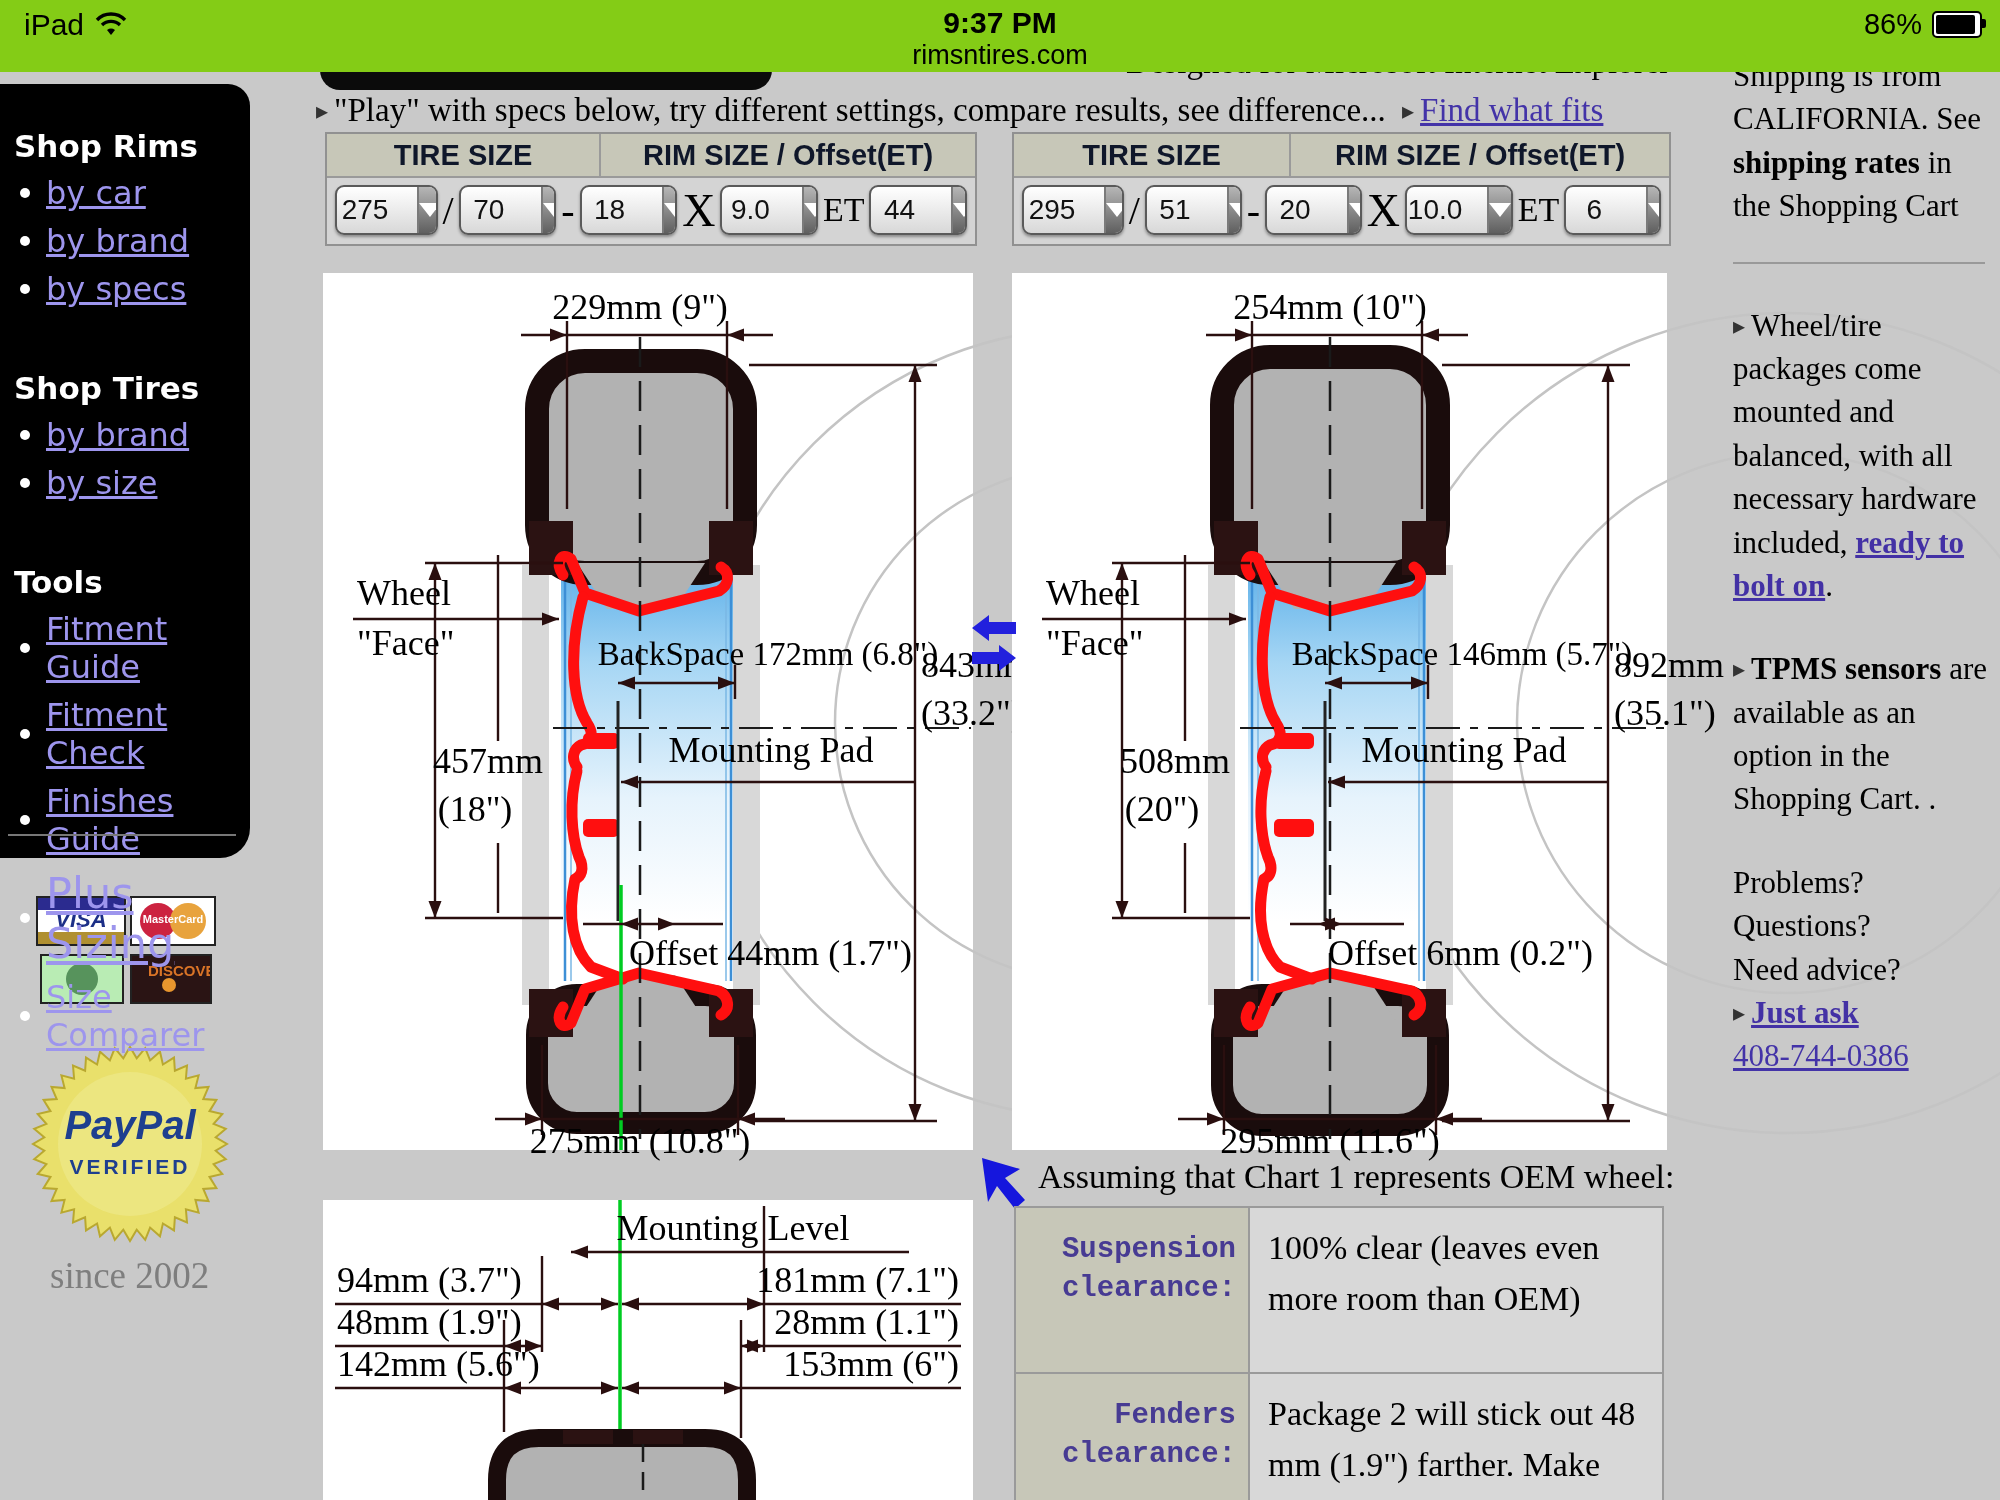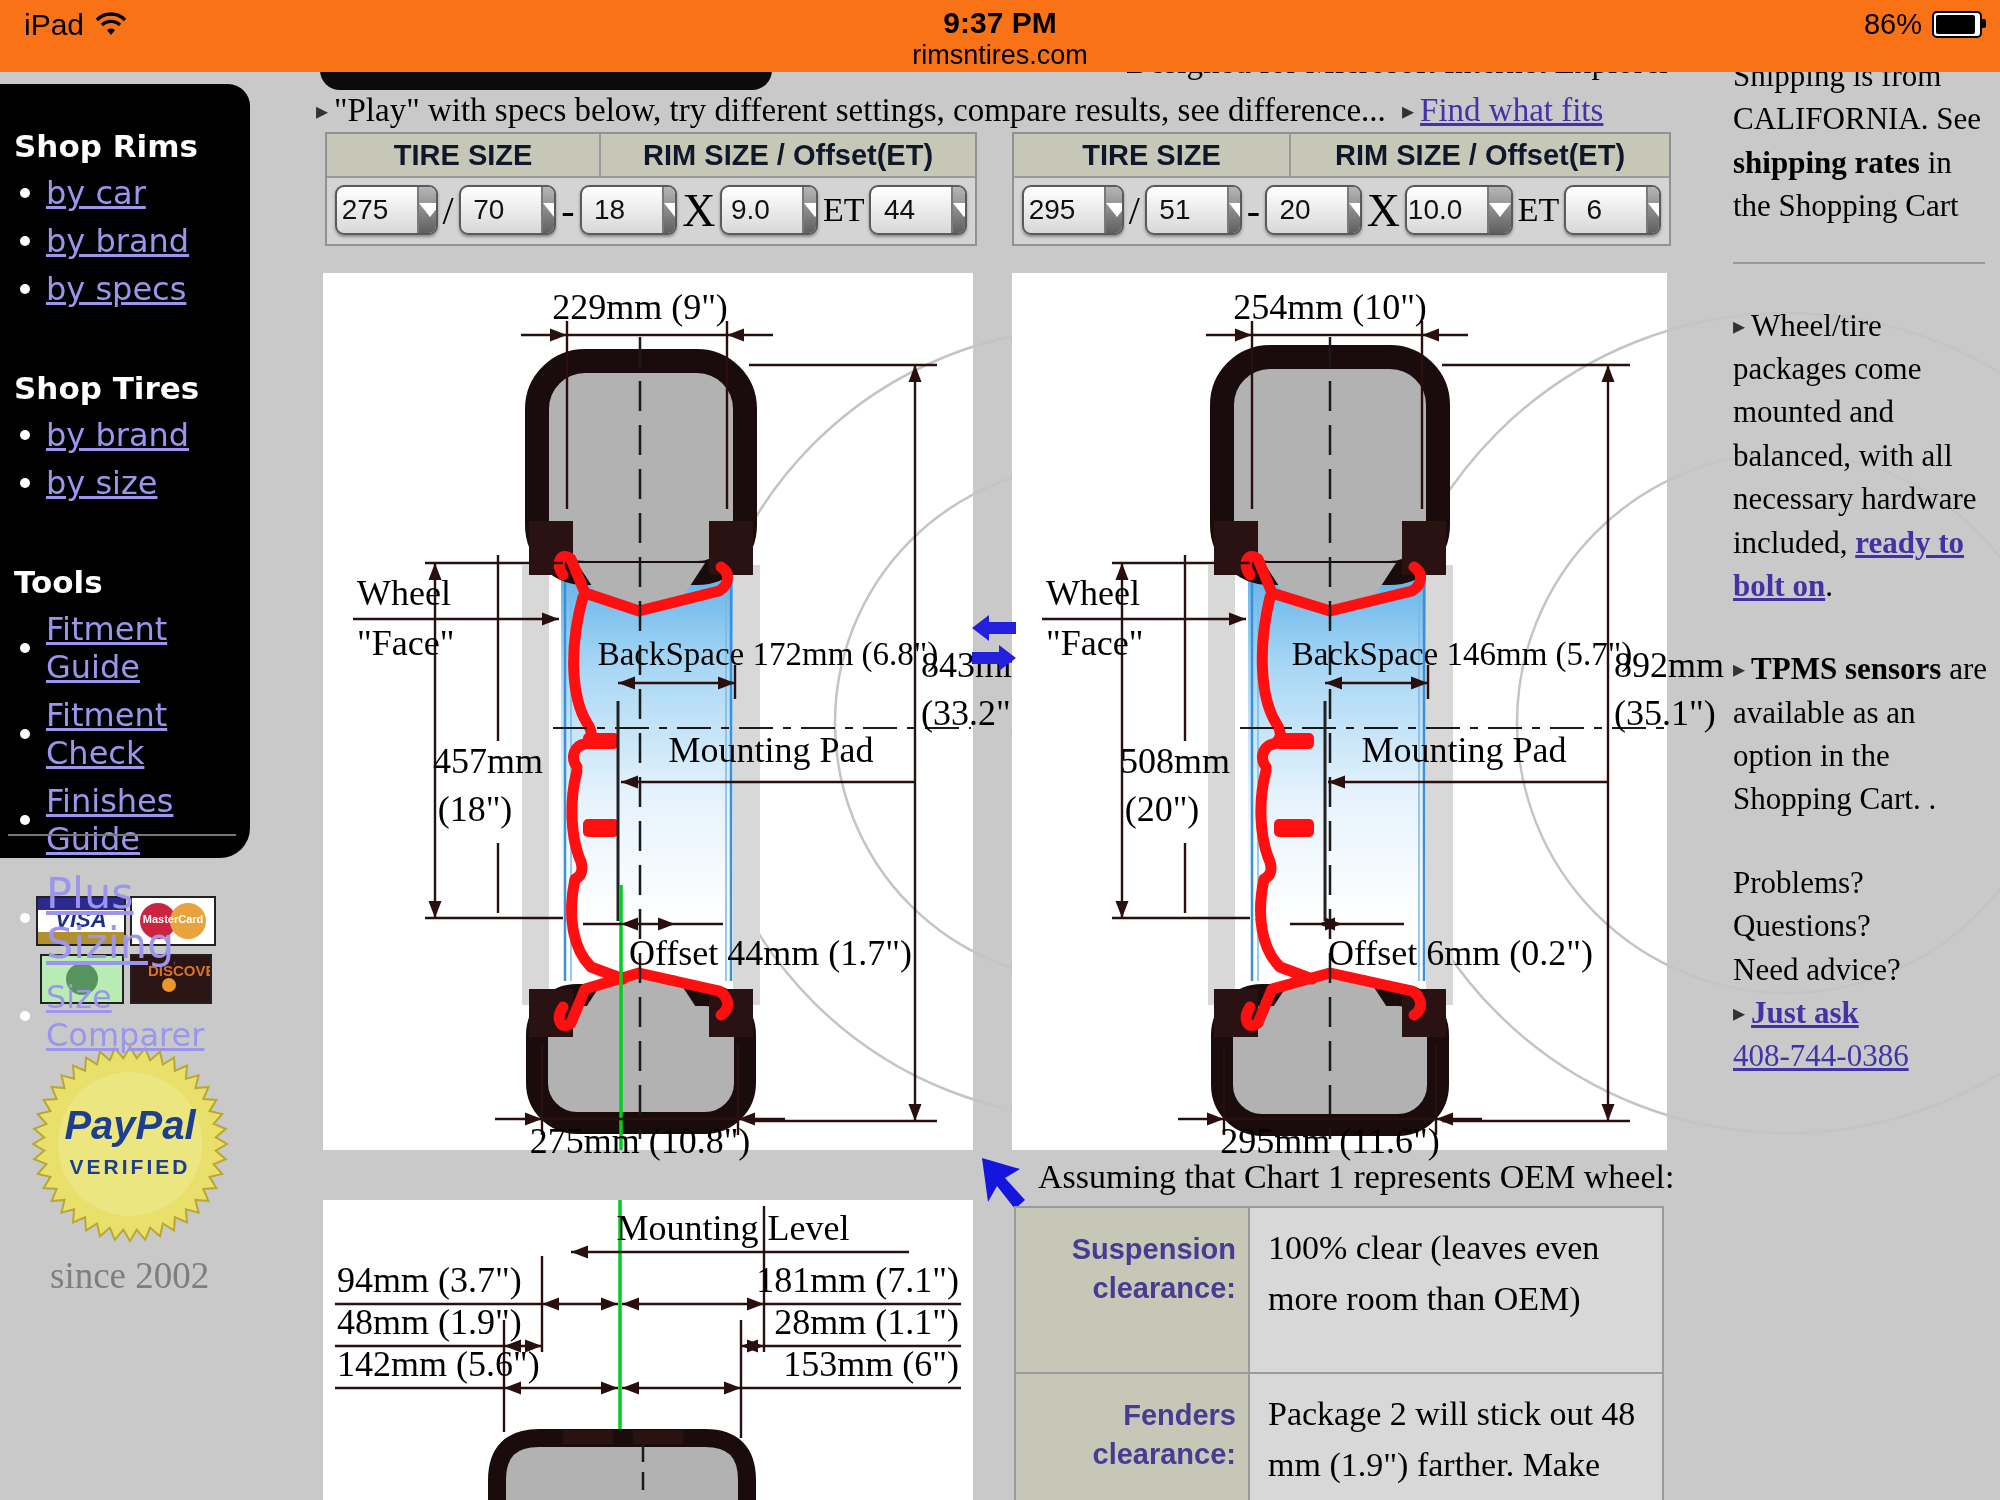--- a/index.html
+++ b/index.html
@@ -1,21 +1,21 @@
 <!DOCTYPE html>
 <html><head>
 <meta charset="utf-8">
 <style>
   html,body{margin:0;padding:0;}
   body{width:2000px;height:1500px;position:relative;overflow:hidden;background:#c9c9c9;
        font-family:"Liberation Serif",serif;color:#000;}
   .abs{position:absolute;}
 
   
-  #statusbar{left:0;top:0;width:2000px;height:72px;background:#f97316;z-index:30;
+  #statusbar{left:0;top:0;width:2000px;height:72px;background:#84cc16;z-index:30;
              font-family:"Liberation Sans",sans-serif;}
   #sb-left{position:absolute;left:24px;top:8px;display:flex;align-items:center;gap:10px;font-size:30px;}
   #sb-time{position:absolute;left:0;right:0;top:6px;text-align:center;font-size:30px;font-weight:600;}
   #sb-url{position:absolute;left:0;right:0;top:40px;text-align:center;font-size:27px;}
   #sb-right{position:absolute;right:18px;top:8px;display:flex;align-items:center;gap:10px;font-size:29px;}
   .batt{width:46px;height:23px;border:2px solid #000;border-radius:5px;position:relative;background:#fff;}
   .batt .fill{position:absolute;left:2px;top:2px;bottom:2px;width:84%;background:#000;border-radius:2px;}
   .batt .nub{position:absolute;right:-6px;top:6px;width:4px;height:9px;background:#000;border-radius:0 2px 2px 0;}
 
   
@@ -95,21 +95,21 @@
 
   #swap{left:972px;top:612px;width:44px;height:66px;z-index:7;}
 
   
   #assess-arrow{left:980px;top:1156px;width:48px;height:56px;z-index:6;}
   #assess-head{left:1038px;top:1158px;font-size:34px;z-index:6;}
   #assess-table{left:1014px;top:1206px;width:650px;border:2px solid #8a8a8a;background:#d8d8d8;
                 border-collapse:collapse;z-index:6;}
   #assess-table td{border:2px solid #9a9a9a;vertical-align:top;}
   td.lbl{width:216px;background:#c7c7b8;text-align:right;padding:22px 12px 0 4px;
-         font-family:Liberation Sans, sans-serif;font-weight:bold;font-size:29px;color:#473b93;line-height:1.35;}
+         font-family:Liberation Mono, monospace;font-weight:bold;font-size:29px;color:#473b93;line-height:1.35;}
   td.val{background:#d8d8d8;padding:14px 14px 10px 18px;font-size:34px;line-height:1.5;}
   #assess-table tr:first-child td{height:140px;}
 
   
   #rail{left:1733px;top:54px;width:262px;font-size:31px;line-height:1.4;z-index:6;}
   #rail p{margin:0 0 0 0;}
   .rlink{color:#4331a5;font-weight:bold;text-decoration:underline;cursor:pointer;}
   .rbold{font-weight:bold;}
   #rail hr{border:none;border-top:2px solid #999;margin:34px 0 40px 0;width:252px;}
   .rail-space{height:40px;}

